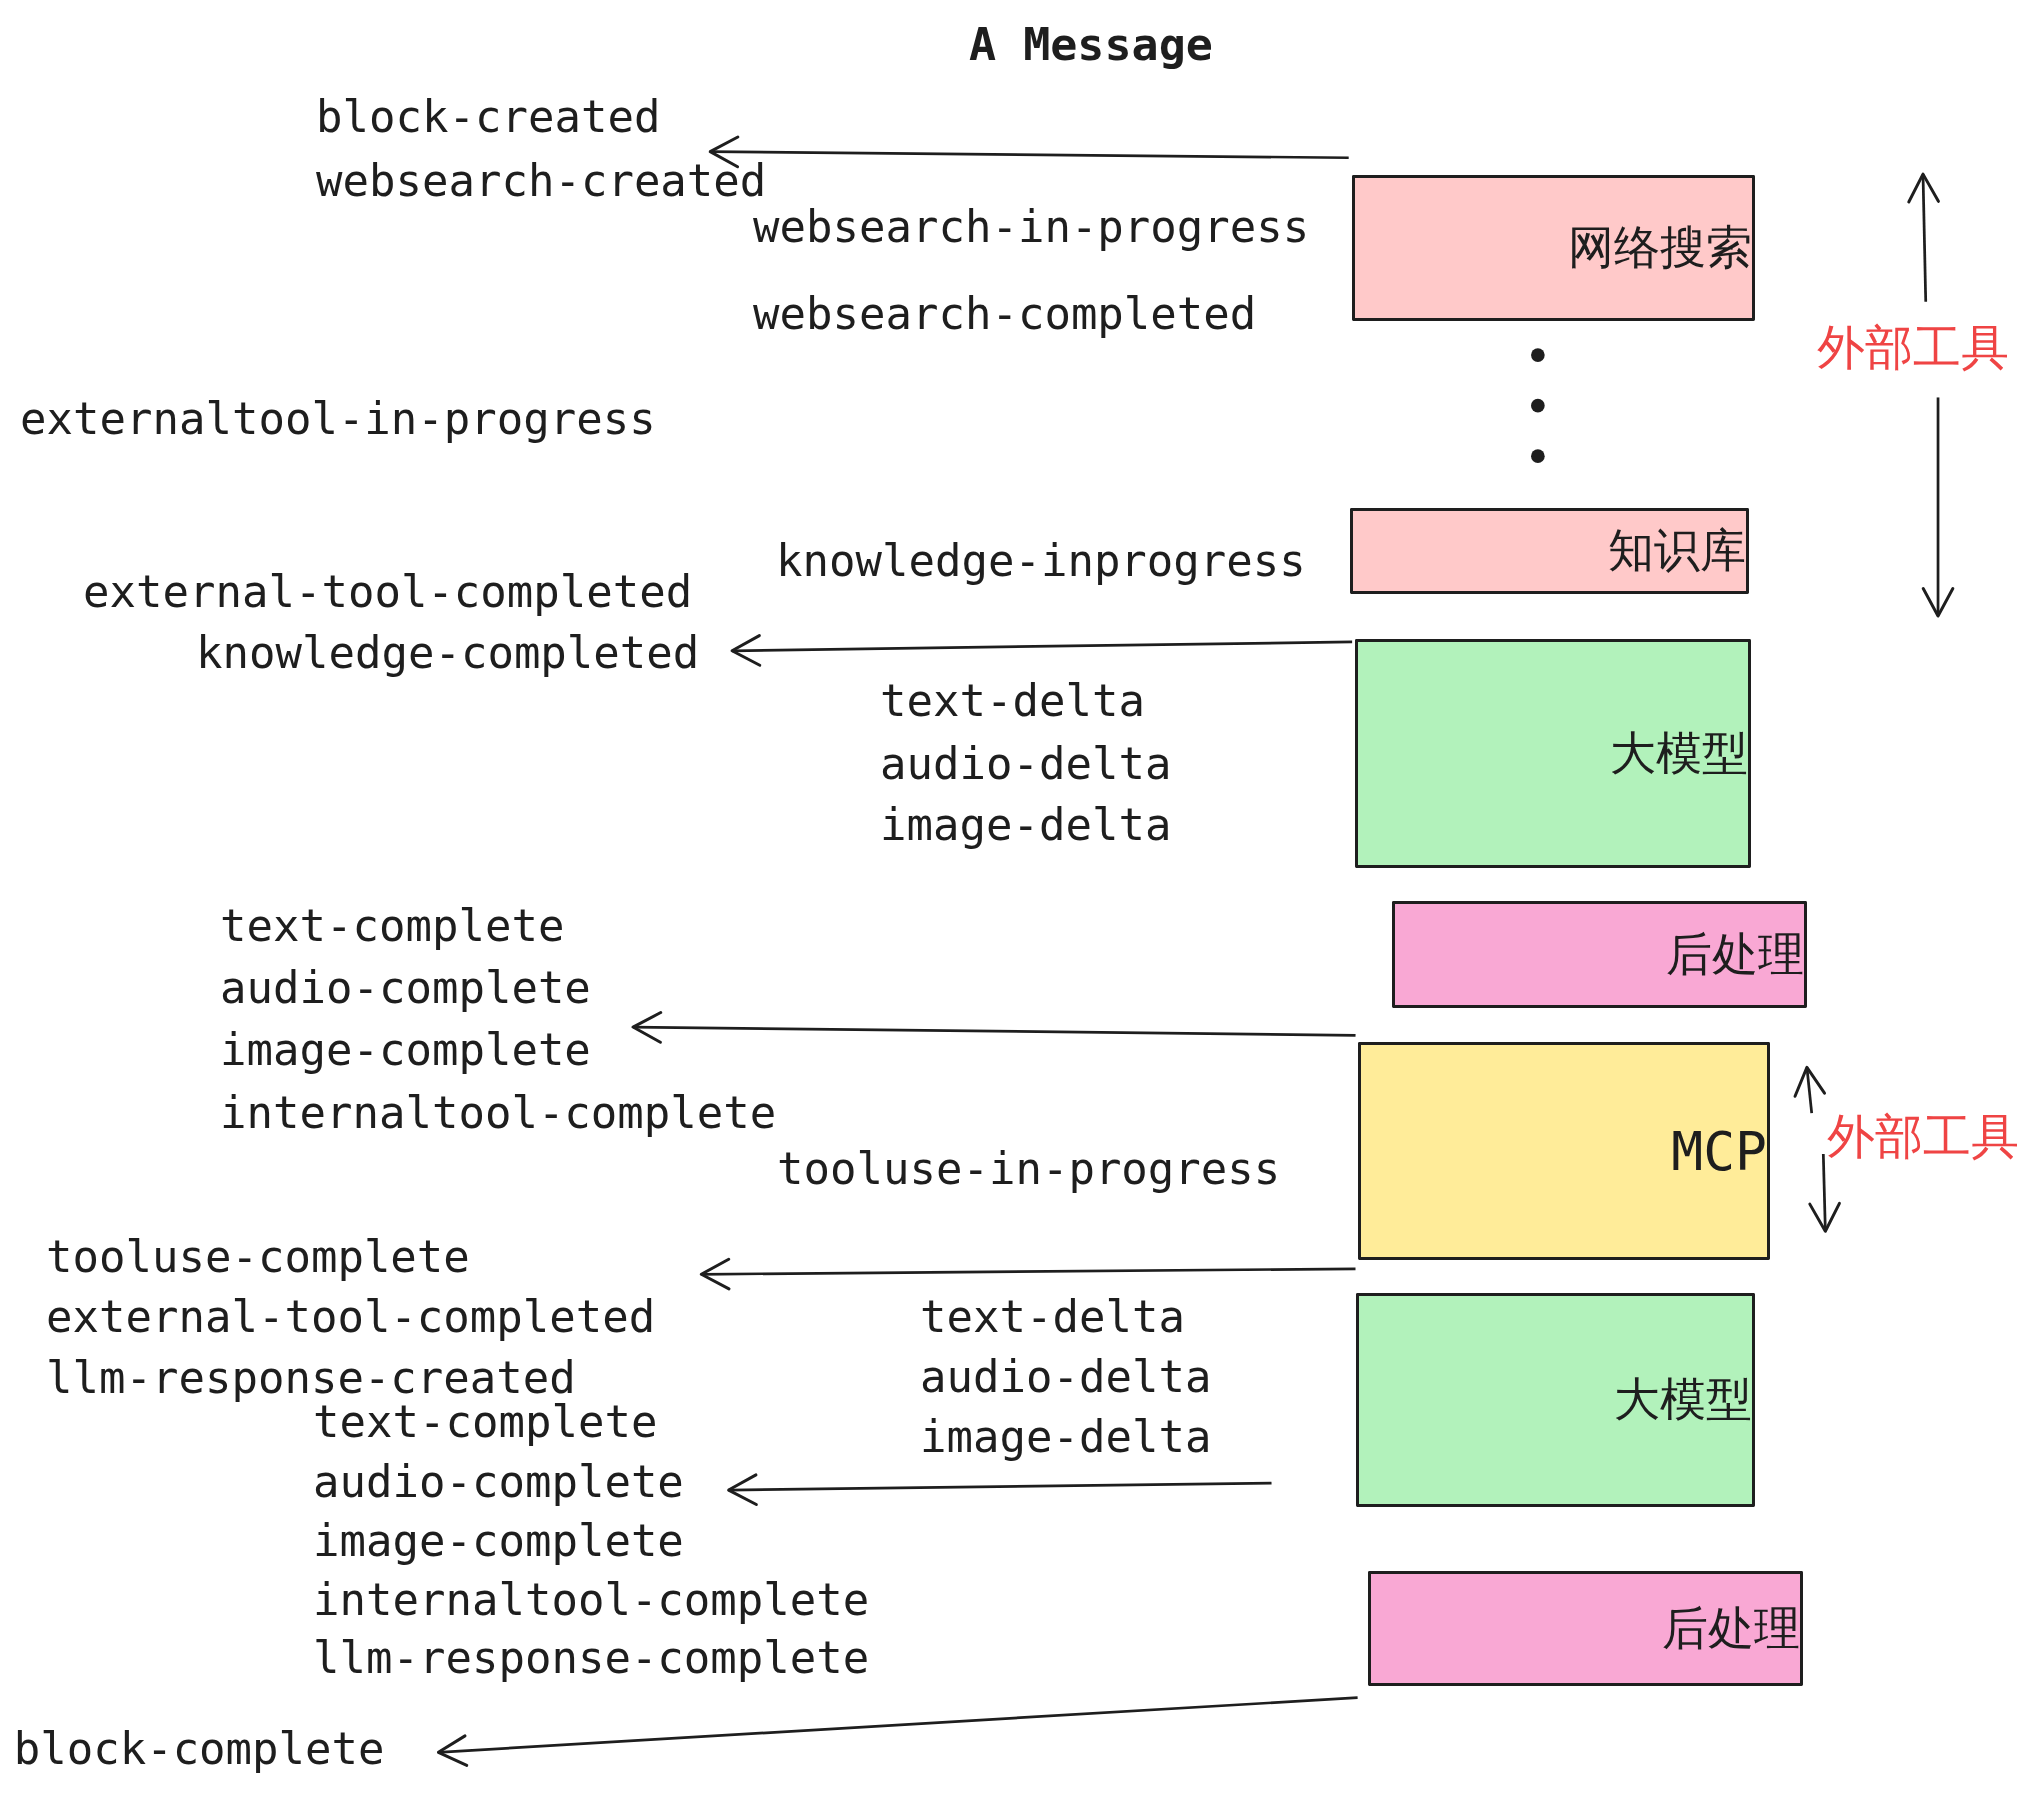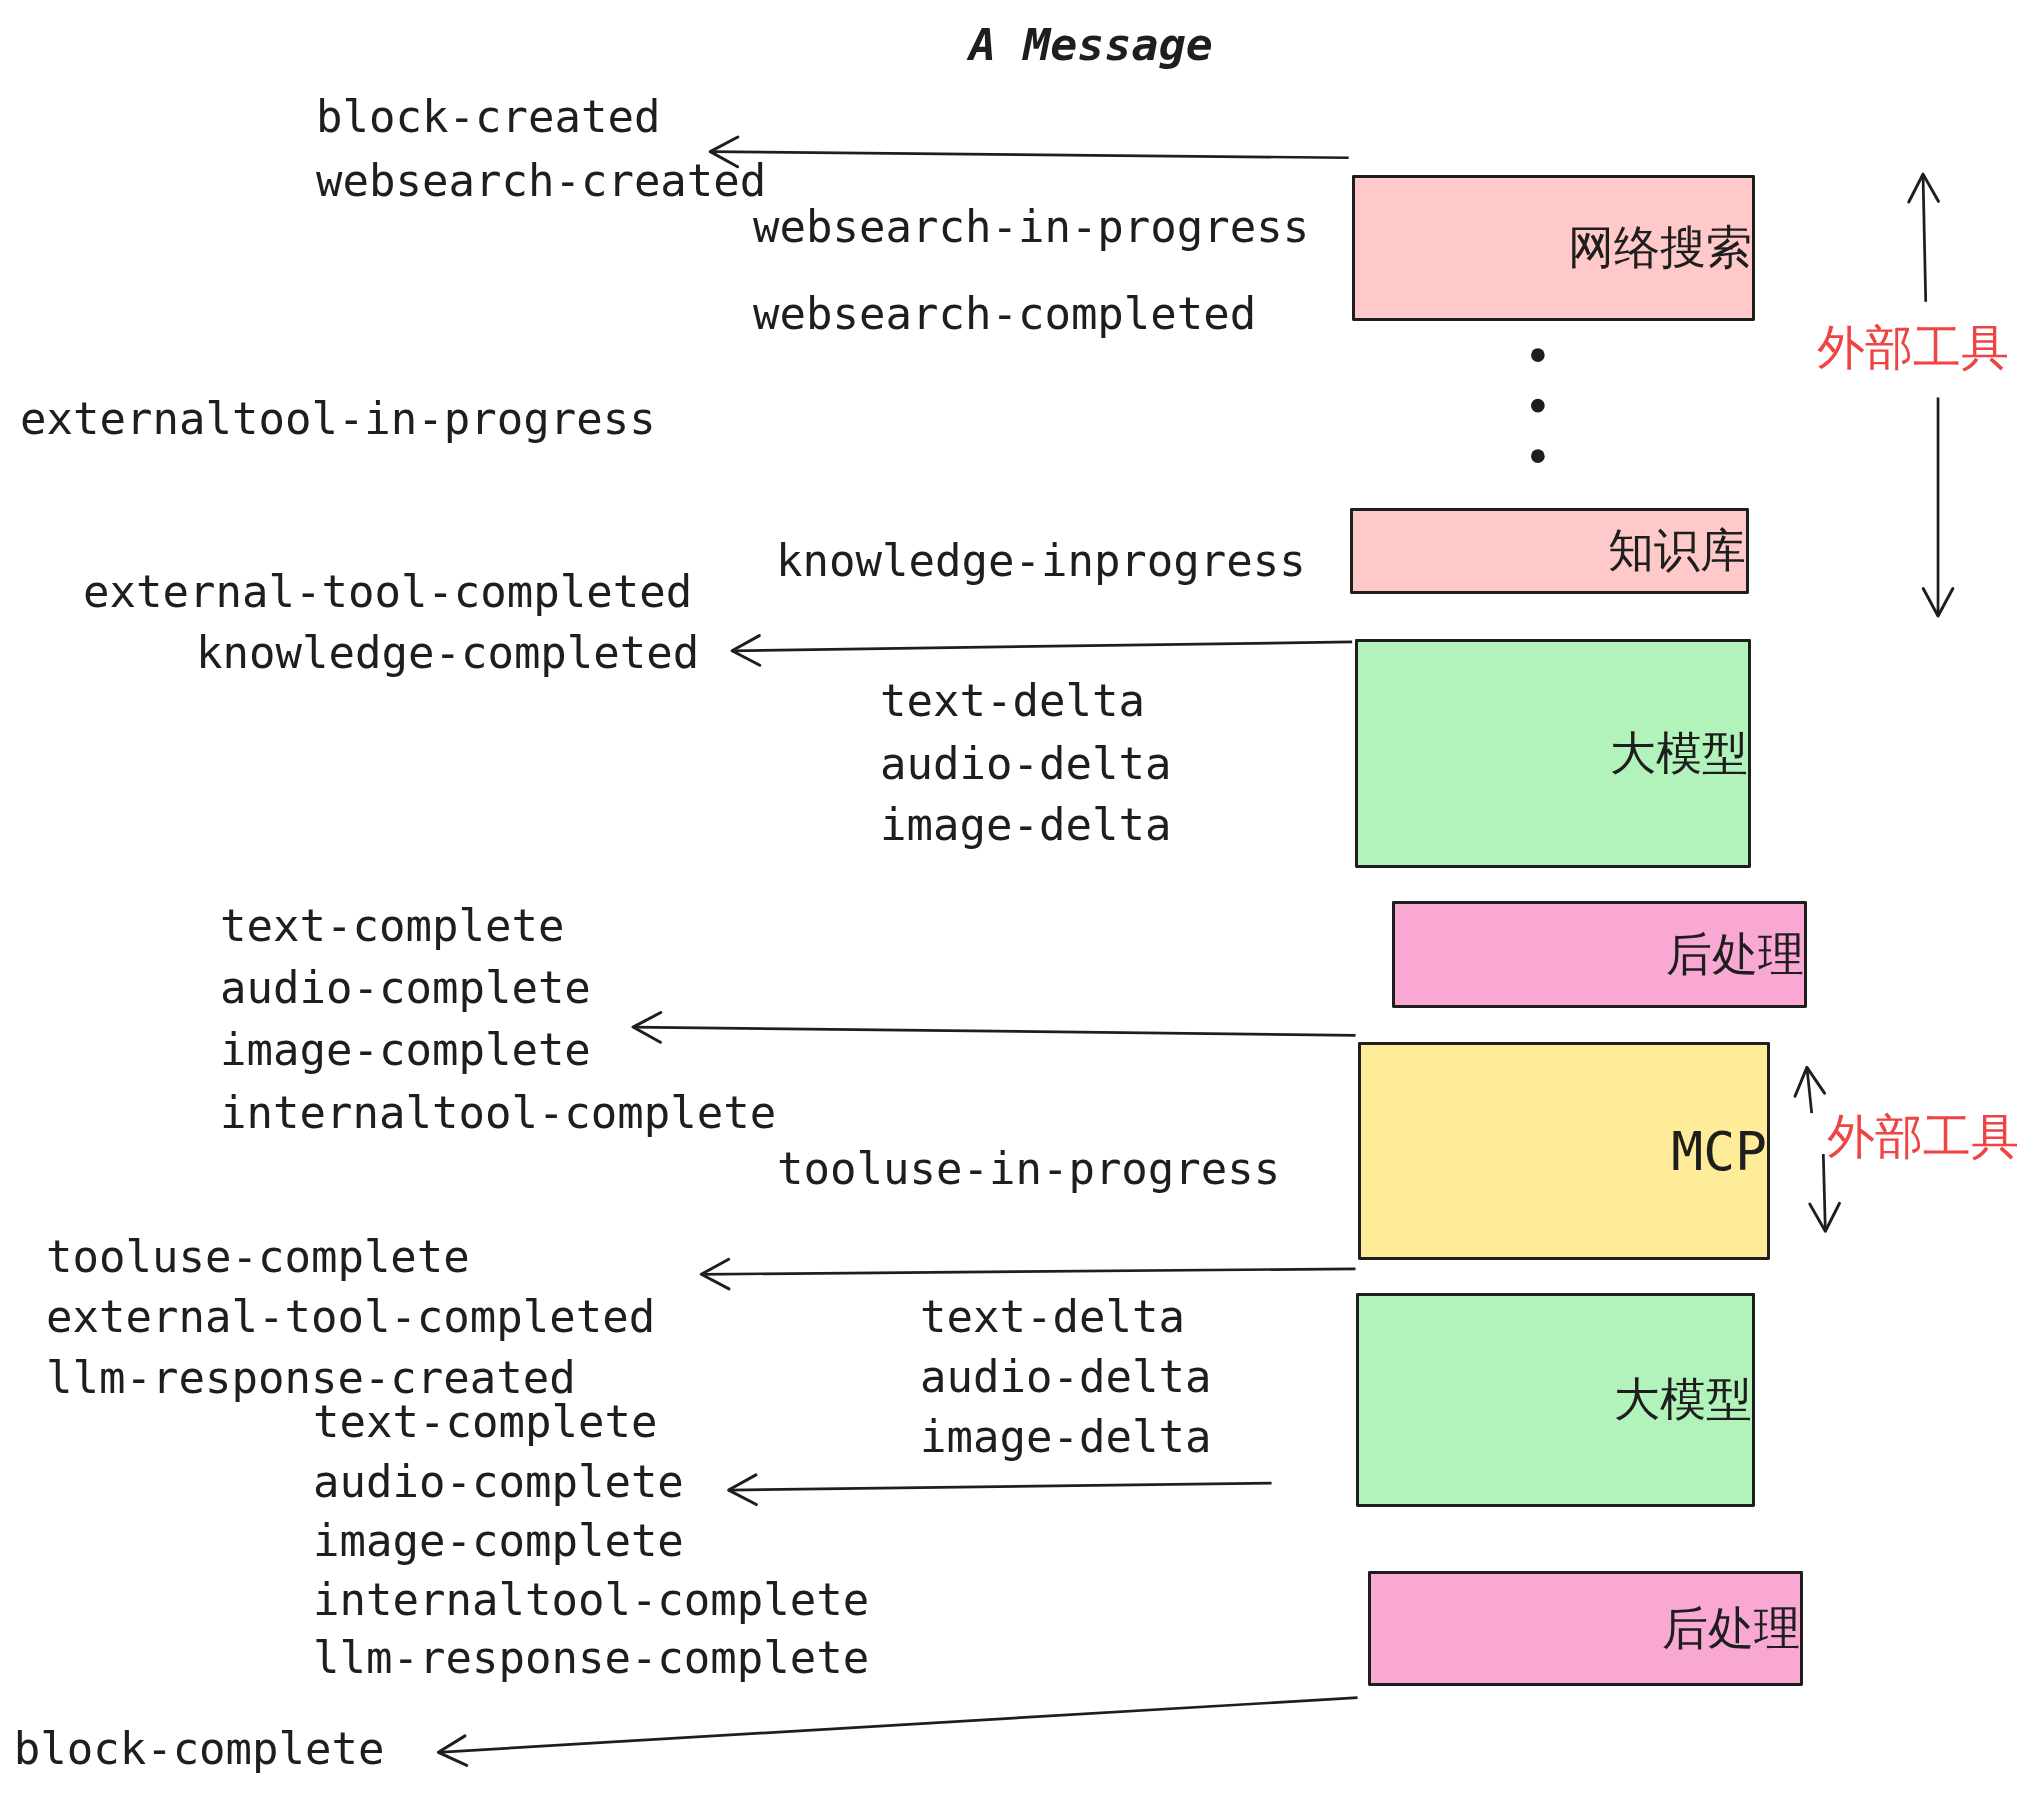--- a/index.html
+++ b/index.html
@@ -20,21 +20,20 @@
     color:#1e1e1e;
   }
   .title{
     position:absolute;
     font-size:45px;
     line-height:1;
     white-space:nowrap;
     transform:translateY(-50%);
     font-weight:bold;
     color:#1e1e1e;
-    font-style:italic;
   }
   .box{
     position:absolute;
     border:3.4px solid #1e1e1e;
     border-radius:1.4px;
     display:flex;align-items:center;justify-content:flex-end;
     box-sizing:border-box;
     font-family:"DejaVu Sans", sans-serif;
     font-size:46px;
     color:#1e1e1e;

